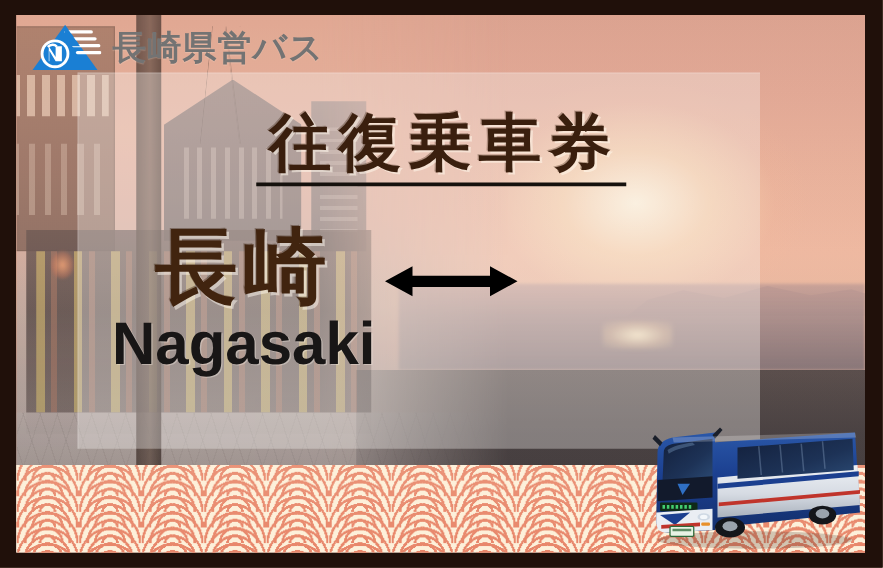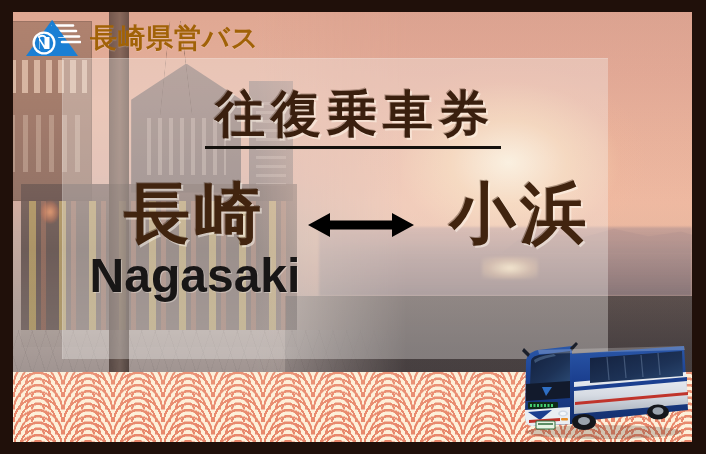--- a/index.html
+++ b/index.html
@@ -208,21 +208,21 @@
     top: 18px;
     display: flex;
     align-items: center;
     gap: 9px;
     z-index: 6;
   }
   .brand-logo { width: 58px; height: 40px; display: block; }
   .brand-name {
     font-size: 27px;
     font-weight: 700;
-    color: #a16207;
+    color: #737373;
     letter-spacing: 1px;
     line-height: 1;
     white-space: nowrap;
     text-shadow: 0 1px 1px rgba(255,235,220,0.25);
   }
 
   
   .ticket-title-wrap {
     position: absolute;
     left: 0; right: 0;
@@ -383,21 +383,20 @@
       <div class="station-roman">Nagasaki</div>
     </div>
 
     <div class="route-arrow">
       <svg viewBox="0 0 110 34" width="110" height="34" aria-hidden="true">
         <path d="M2 17 L24 5 L24 12.5 L86 12.5 L86 5 L108 17 L86 29 L86 21.5 L24 21.5 L24 29 Z" fill="#000000"></path>
       </svg>
     </div>
 
     <div class="station">
-      <div class="station-kanji">小浜</div>
     </div>
 
   </div>
 
   <div class="wave-band"></div>
 
   <div class="bus-photo">
     <svg viewBox="0 0 178 108" aria-hidden="true">
       <defs>
         <linearGradient id="busBody" x1="0" y1="0" x2="0" y2="1">

